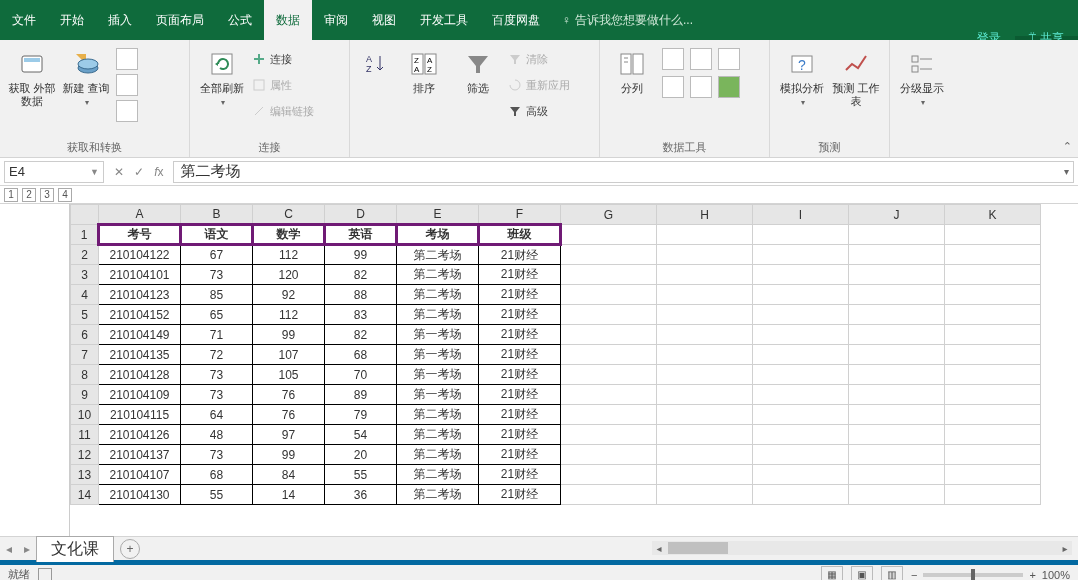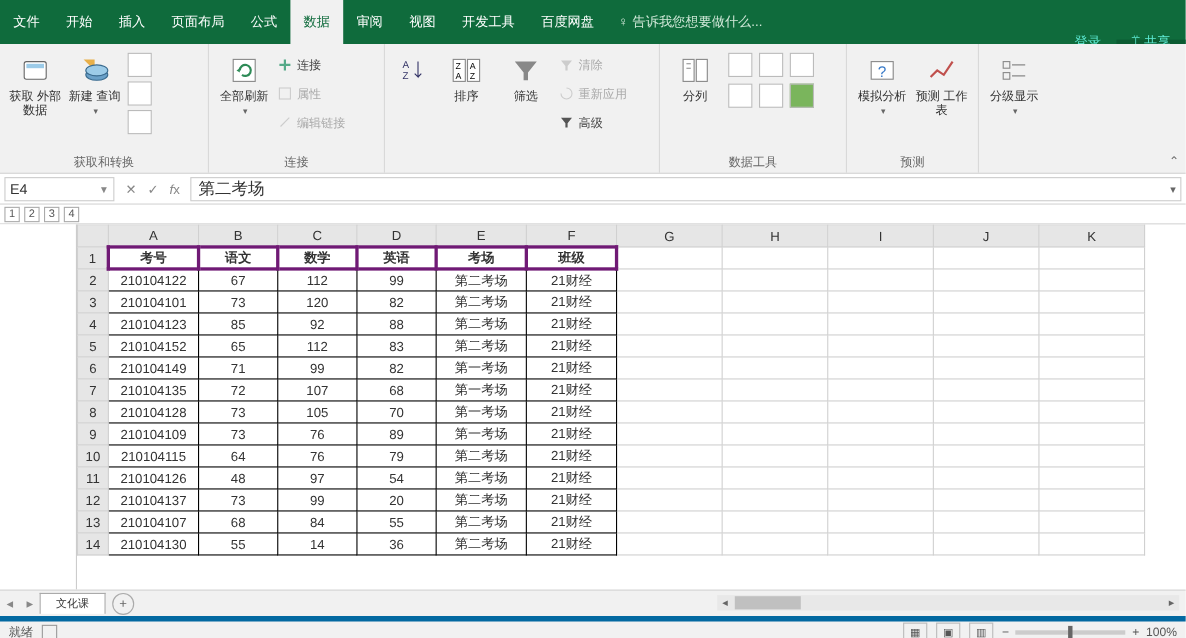--- a/index.html
+++ b/index.html
@@ -50,21 +50,21 @@
 th { background:#e6e6e6; font-weight:normal; color:#333; }
 th.rowh { width:28px; text-align:center; background:#e6e6e6; }
 .colA{width:82px}.colB{width:72px}.colC{width:72px}.colD{width:72px}.colE{width:82px}.colF{width:82px}
 .colG,.colH,.colI,.colJ,.colK{width:96px}
 td.data { border:1px solid #000; }
 td.hdr { border:3px solid #701a75; font-weight:bold; }
 
 
 .sheetbar { height:24px; border-top:1px solid #d4d4d4; display:flex; align-items:center; background:#f1f1f1; position:relative; }
 .sheetbar .navbtn { width:18px; text-align:center; color:#888; cursor:pointer; }
-.sheettab { padding:2px 14px; background:#fff; border:1px solid #aaa; border-bottom:none; font-size:10px; cursor:pointer; }
+.sheettab { padding:2px 14px; background:#fff; border:1px solid #aaa; border-bottom:none; font-size:16px; cursor:pointer; }
 .addsheet { width:20px; height:20px; border:1px solid #aaa; border-radius:10px; display:flex; align-items:center; justify-content:center; margin-left:6px; color:#666; cursor:pointer; }
 .hscroll { position:absolute; right:6px; top:4px; width:420px; height:14px; background:#e8e8e8; display:flex; align-items:center; }
 .hscroll .th { width:60px; height:12px; background:#c0c0c0; margin-left:2px; }
 .hscroll .ar { width:14px; text-align:center; color:#666; font-size:10px; }
 
 
 .status { height:24px; background:#f1f1f1; border-top:5px solid #0369a1; display:flex; align-items:center; padding:0 8px; font-size:11px; color:#555; gap:8px; }
 .status .spacer { flex:1; }
 .status .vbtn { width:22px; height:18px; border:1px solid #bbb; display:flex; align-items:center; justify-content:center; cursor:pointer; font-size:10px; }
 .zoom { display:flex; align-items:center; gap:6px; }

